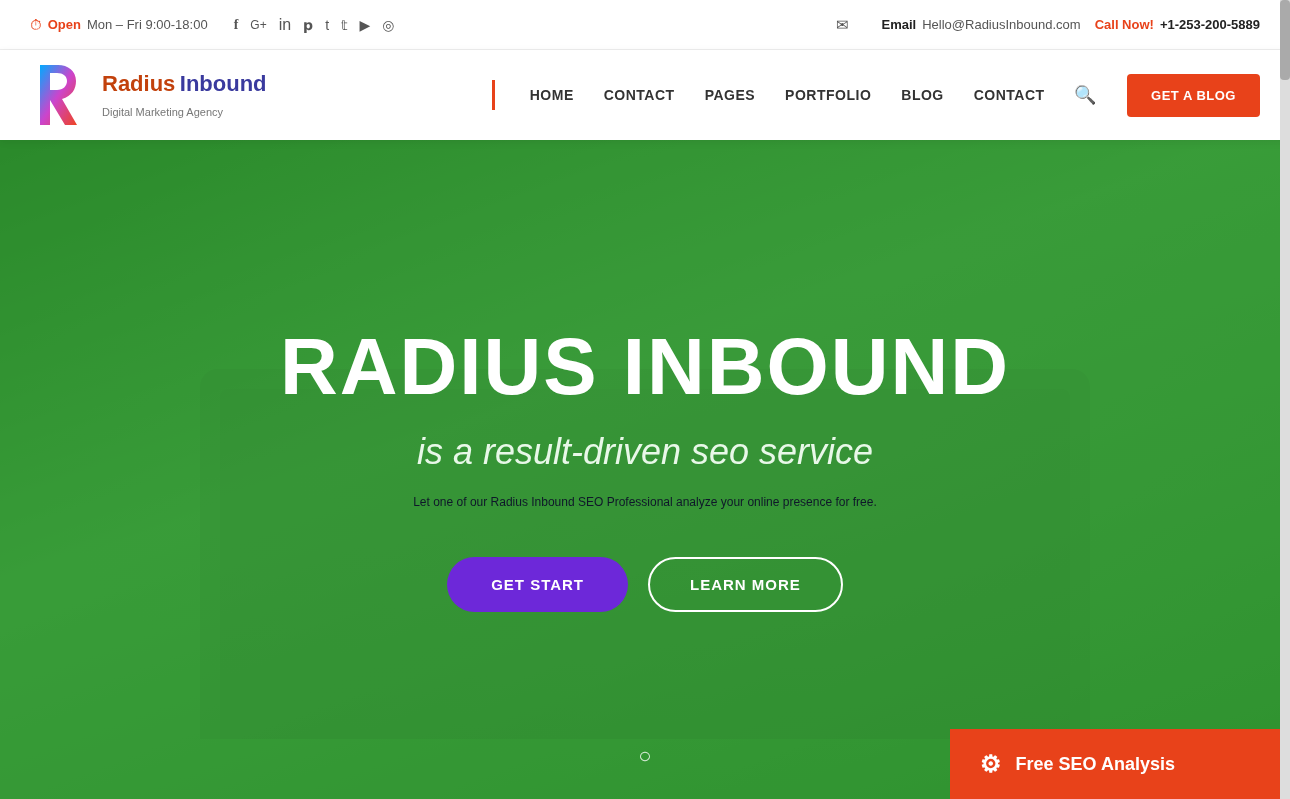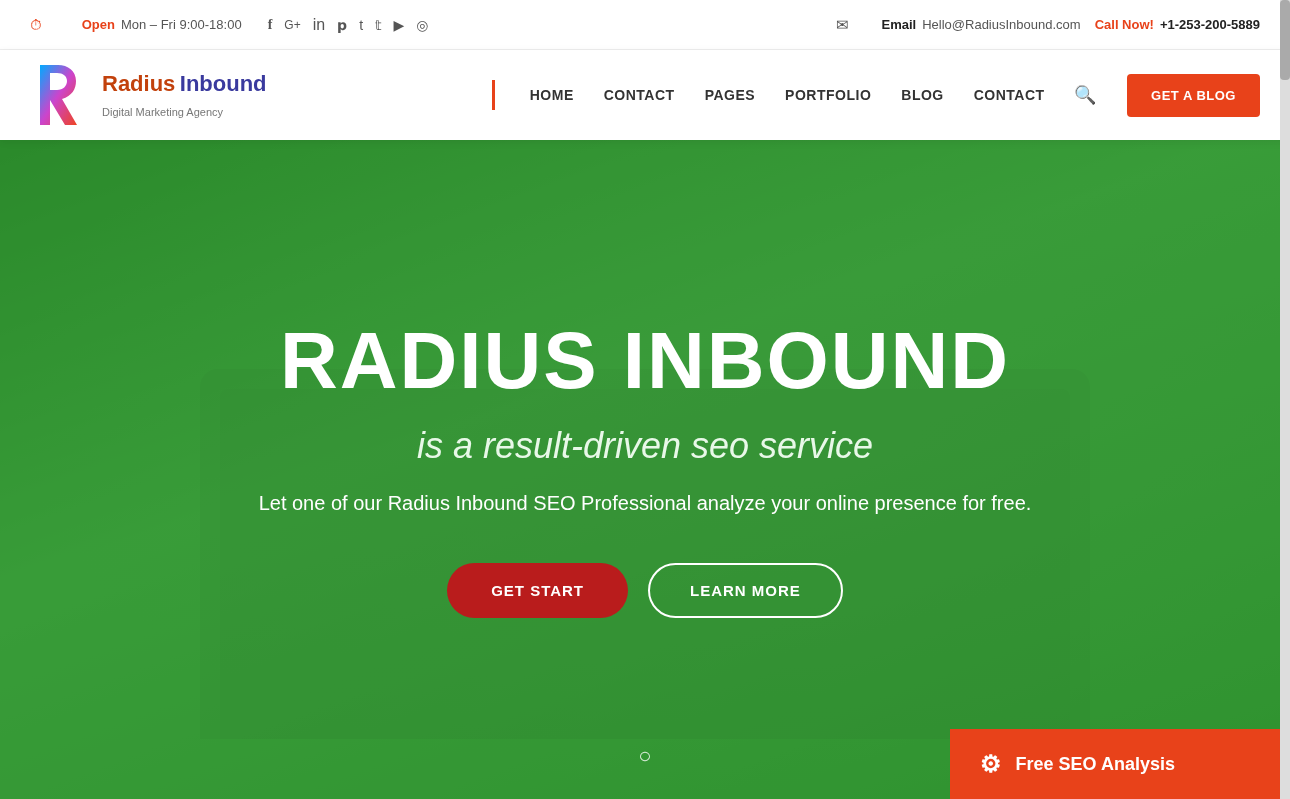--- a/index.html
+++ b/index.html
@@ -11,21 +11,21 @@
       border-bottom: 1px solid #eee;
       display: flex;
       align-items: center;
       justify-content: space-between;
       padding: 0 30px;
       height: 50px;
       font-size: 13px;
     }
     .top-bar-left { display: flex; align-items: center; gap: 6px; }
     .top-bar-left .clock-icon { color: #e8421a; font-size: 15px; }
-    .top-bar-left .open-label { color: #e8421a; font-weight: bold; margin-left: 34px; }
+    .top-bar-left .open-label { color: #e8421a; font-weight: bold; }
     .top-bar-left .hours { color: #555; }
     .social-icons { display: flex; align-items: center; gap: 12px; margin-left: 20px; }
     .social-icons a { color: #555; text-decoration: none; font-size: 14px; }
     .top-bar-right { display: flex; align-items: center; gap: 6px; font-size: 13px; }
     .top-bar-right .mail-icon { color: #555; font-size: 15px; }
     .top-bar-right .email-label { font-weight: bold; color: #222; padding-left: 27px; }
     .top-bar-right .email-addr { color: #555; }
     .top-bar-right .call-label { font-weight: bold; color: #e8421a; margin-left: 8px; }
     .top-bar-right .phone-num { color: #222; font-weight: bold; }
 
@@ -122,28 +122,28 @@
       text-transform: uppercase;
     }
     .hero-subtitle {
       font-size: 36px;
       font-weight: 300;
       font-style: italic;
       margin-bottom: 20px;
       color: #e8f8e8;
     }
     .hero-desc {
-      font-size: 20px;
-      color: #ffffff;
+      font-size: 12px;
+      color: #0f172a;
       margin-bottom: 44px;
       line-height: 1.6;
     }
     .hero-buttons { display: flex; justify-content: center; gap: 20px; }
     .btn-get-start {
-      background: #b91c1c;
+      background: #6d28d9;
       color: #fff;
       font-size: 15px;
       font-weight: bold;
       padding: 18px 44px;
       border-radius: 30px;
       border: none;
       cursor: pointer;
       letter-spacing: 1px;
     }
     .btn-learn-more {

